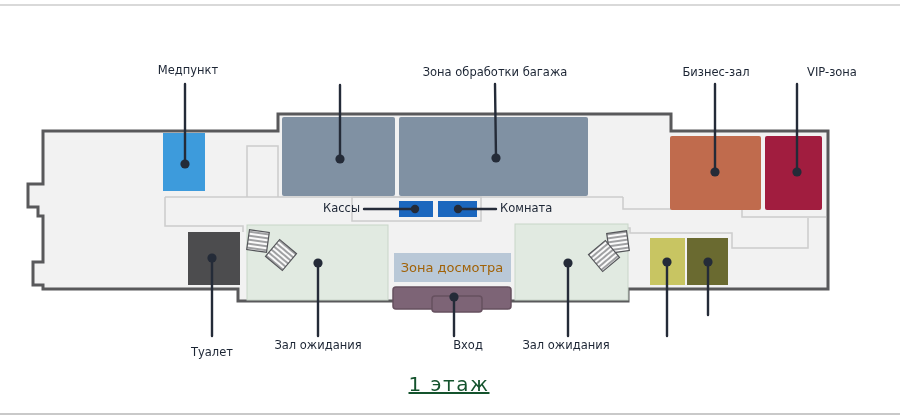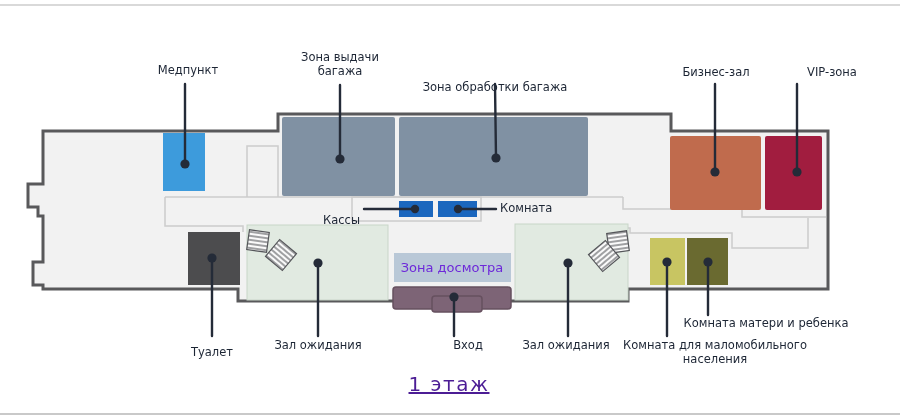--- a/index.html
+++ b/index.html
@@ -14,27 +14,27 @@
   .lbl{
     position:absolute;
     font-size:11.5px;line-height:13.5px;
     color:#1c2534;text-align:center;white-space:nowrap;
     transform:translateX(-50%);
   }
   .lbl.wrap{white-space:normal;}
   .lbl.right-anchor{transform:translateX(-100%);}
   .lbl.left-anchor{transform:none;}
   .zone-inner-label{
-    position:absolute;font-size:13px;color:#6d28d9;
+    position:absolute;font-size:13px;color:#a16207;
     transform:translateX(-50%);white-space:nowrap;
   }
   .page-title{
     position:absolute;left:449px;top:372px;
     transform:translateX(-50%);
-    font-size:20px;letter-spacing:1.5px;color:#4c1d95;
+    font-size:20px;letter-spacing:1.5px;color:#14532d;
     text-decoration:underline;
     font-weight:400;white-space:nowrap;
   }
 </style>
 </head>
 <body>
 
 <div id="stage">
 
   <div class="frame-line" style="top:4px;background:#d9d9d9;"></div>
@@ -122,29 +122,26 @@
       <circle cx="212" cy="258" r="4.6"></circle>
       <circle cx="318" cy="263" r="4.6"></circle>
       <circle cx="454" cy="297" r="4.6"></circle>
       <circle cx="568" cy="263" r="4.6"></circle>
       <circle cx="708" cy="262" r="4.6"></circle>
       <circle cx="667" cy="262" r="4.6"></circle>
     </g>
   </svg>
 
   <div class="lbl" style="left:188px;top:64px;">Медпункт</div>
-  <div class="lbl wrap" style="left:340px;top:51px;width:100px;">Зона выдачи багажа</div>
-  <div class="lbl" style="left:495px;top:66px;margin-top:15px;">Зона обработки багажа</div>
+  <div class="lbl" style="left:495px;top:66px;">Зона обработки багажа</div>
   <div class="lbl" style="left:716px;top:66px;">Бизнес-зал</div>
   <div class="lbl" style="left:832px;top:66px;">VIP-зона</div>
-  <div class="lbl right-anchor" style="left:360px;top:202px;margin-top:12px;">Кассы</div>
+  <div class="lbl right-anchor" style="left:360px;top:202px;">Кассы</div>
   <div class="lbl left-anchor" style="left:500px;top:202px;">Комната</div>
   <div class="lbl" style="left:212px;top:346px;">Туалет</div>
   <div class="lbl" style="left:318px;top:339px;">Зал ожидания</div>
   <div class="lbl" style="left:468px;top:339px;">Вход</div>
   <div class="lbl" style="left:566px;top:339px;">Зал ожидания</div>
-  <div class="lbl" style="left:766px;top:317px;">Комната матери и ребенка</div>
-  <div class="lbl wrap" style="left:715px;top:339px;width:212px;">Комната для маломобильного населения</div>
 
   <div class="zone-inner-label" style="left:452px;top:260px;">Зона досмотра</div>
 
   <div class="page-title">1 этаж</div>
 </div>
 
 </body></html>

